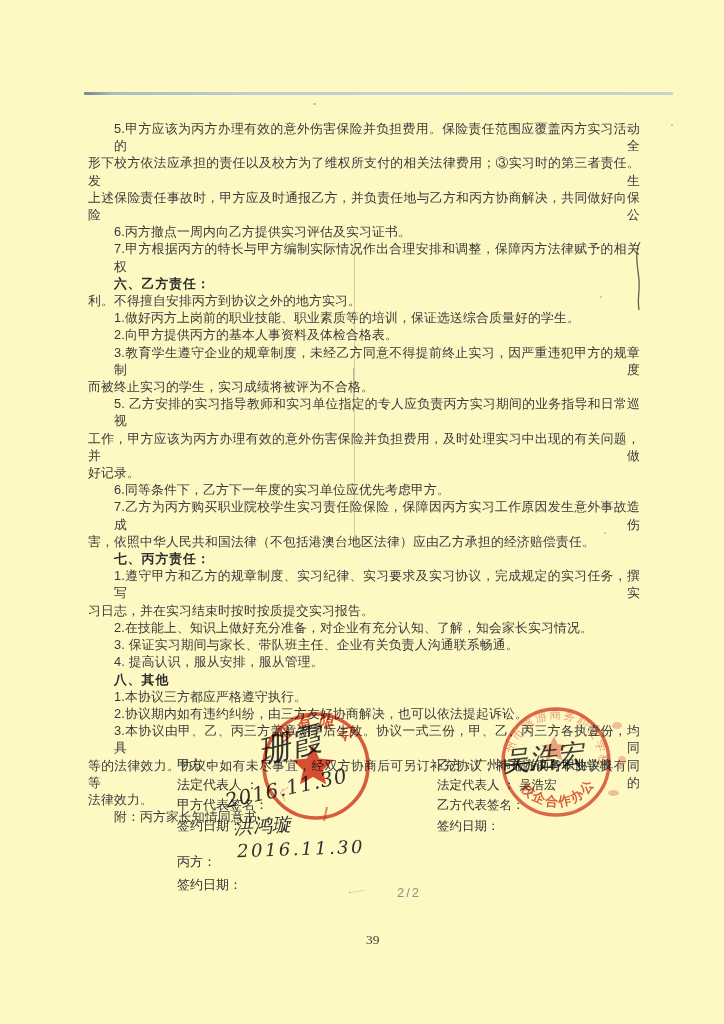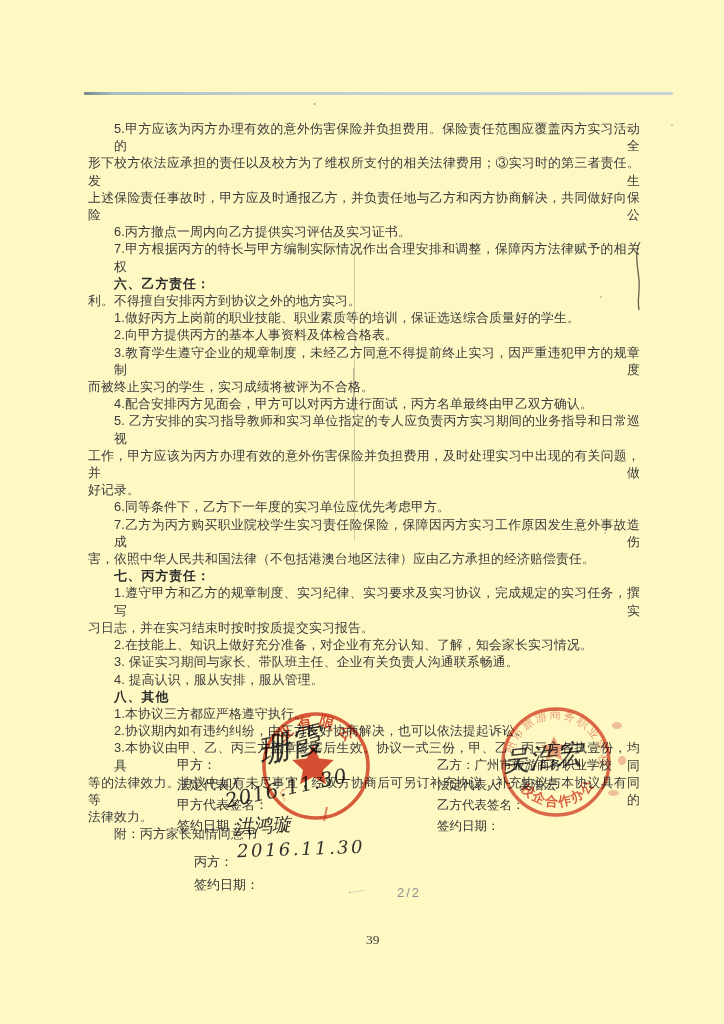--- a/index.html
+++ b/index.html
@@ -25,21 +25,21 @@
     font-size:12.8px;line-height:17.2px;color:#3a3a3a;
     letter-spacing:0.2px;
   }
   .doc-line{white-space:nowrap;}
   .doc-line.fill{white-space:normal;text-align:justify;text-align-last:justify;}
   .doc-line.indent{padding-left:26px;}
   .doc-line.bold{font-weight:bold;color:#2c2c2c;letter-spacing:1px;}
   
   .sig-col{position:absolute;font-size:13px;color:#333;line-height:20.2px;margin-top:34px;}
   .sig-a{left:177px;top:721px;}
-  .sig-c{left:194px;top:816px;line-height:23px;}
+  .sig-c{left:177px;top:816px;line-height:23px;}
   .sig-b{left:437px;top:721px;font-size:12.5px;}
   .sig-row{white-space:nowrap;}
   
   .hand{
     position:absolute;
     font-family:"DejaVu Serif", serif;font-style:italic;
     color:#25252e;mix-blend-mode:multiply;white-space:nowrap;
   }
   .hand-a-sig{left:258px;top:724px;font-size:32px;transform:rotate(-14deg);opacity:.92;}
   .hand-a-date{left:224px;top:776px;font-size:20px;transform:rotate(-12deg);letter-spacing:1px;opacity:.95;}
@@ -79,21 +79,20 @@
       <div class="doc-line fill">形下校方依法应承担的责任以及校方为了维权所支付的相关法律费用；③实习时的第三者责任。发生</div>
       <div class="doc-line fill">上述保险责任事故时，甲方应及时通报乙方，并负责任地与乙方和丙方协商解决，共同做好向保险公</div>
       <div class="doc-line indent">6.丙方撤点一周内向乙方提供实习评估及实习证书。</div>
       <div class="doc-line indent fill">7.甲方根据丙方的特长与甲方编制实际情况作出合理安排和调整，保障丙方法律赋予的相关权</div>
       <div class="doc-line indent bold">六、乙方责任：</div>
       <div class="doc-line">利。不得擅自安排丙方到协议之外的地方实习。</div>
       <div class="doc-line indent">1.做好丙方上岗前的职业技能、职业素质等的培训，保证选送综合质量好的学生。</div>
       <div class="doc-line indent">2.向甲方提供丙方的基本人事资料及体检合格表。</div>
       <div class="doc-line indent fill">3.教育学生遵守企业的规章制度，未经乙方同意不得提前终止实习，因严重违犯甲方的规章制度</div>
       <div class="doc-line">而被终止实习的学生，实习成绩将被评为不合格。</div>
-      <div class="doc-line indent">4.配合安排丙方见面会，甲方可以对丙方进行面试，丙方名单最终由甲乙双方确认。</div>
       <div class="doc-line indent fill">5. 乙方安排的实习指导教师和实习单位指定的专人应负责丙方实习期间的业务指导和日常巡视</div>
       <div class="doc-line fill">工作，甲方应该为丙方办理有效的意外伤害保险并负担费用，及时处理实习中出现的有关问题，并做</div>
       <div class="doc-line">好记录。</div>
       <div class="doc-line indent">6.同等条件下，乙方下一年度的实习单位应优先考虑甲方。</div>
       <div class="doc-line indent fill">7.乙方为丙方购买职业院校学生实习责任险保险，保障因丙方实习工作原因发生意外事故造成伤</div>
       <div class="doc-line">害，依照中华人民共和国法律（不包括港澳台地区法律）应由乙方承担的经济赔偿责任。</div>
       <div class="doc-line indent bold">七、丙方责任：</div>
       <div class="doc-line indent fill">1.遵守甲方和乙方的规章制度、实习纪律、实习要求及实习协议，完成规定的实习任务，撰写实</div>
       <div class="doc-line">习日志，并在实习结束时按时按质提交实习报告。</div>
       <div class="doc-line indent">2.在技能上、知识上做好充分准备，对企业有充分认知、了解，知会家长实习情况。</div>

